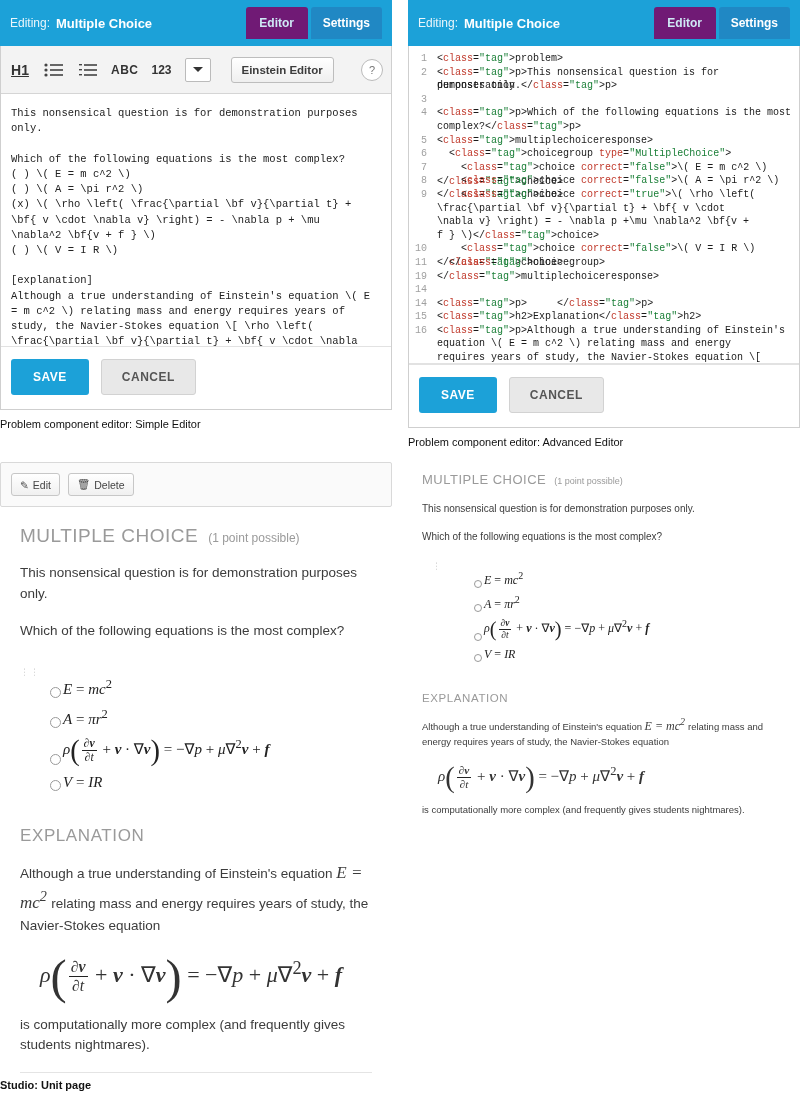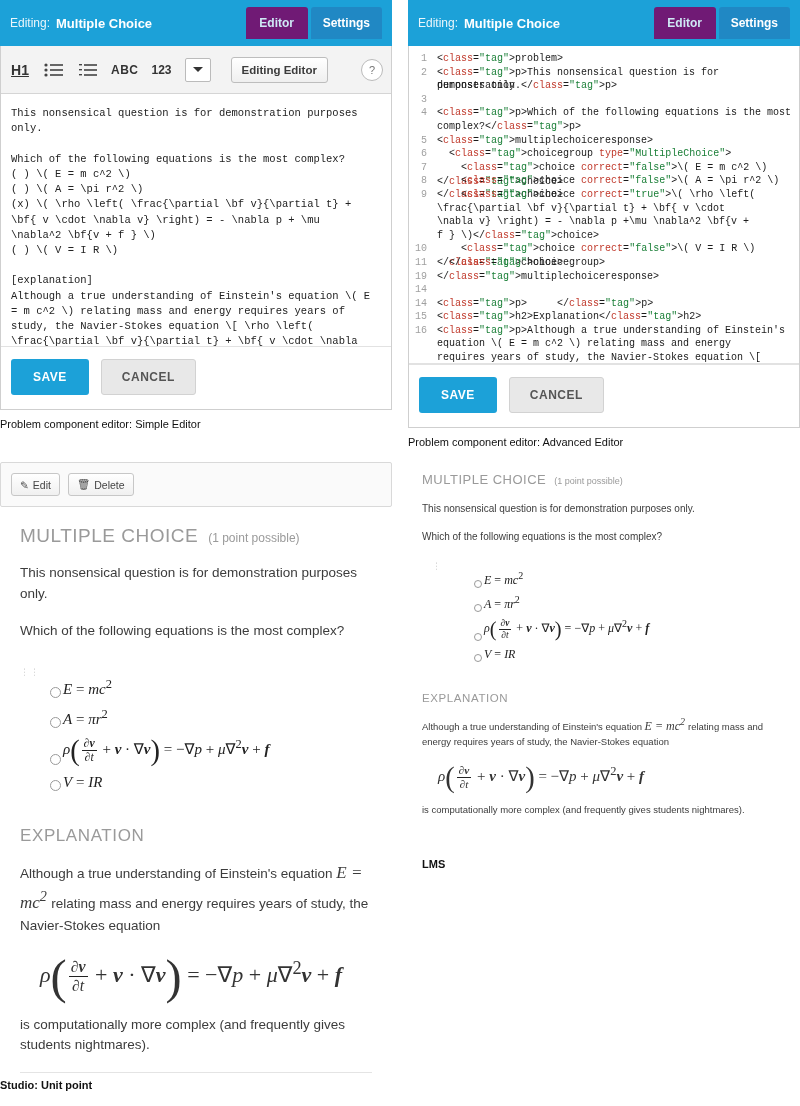--- a/index.html
+++ b/index.html
@@ -321,21 +321,21 @@
 
       <div class="tool abc">ABC</div>
       <div class="tool num">123</div>
 
       <div class="tool dropdown">
         <svg width="10" height="7" viewBox="0 0 10 7">
             <polygon points="0,1 10,1 5,6" fill="#333"></polygon>
           </svg>
       </div>
 
-      <div class="adv-btn">Editing Editor</div>
+      <div class="adv-btn">Einstein Editor</div>
       <div class="help-btn">?</div>
     </div>
 
     <div class="plain-area" style="height:252px;overflow:hidden;">This nonsensical question is for demonstration purposes
 only.
 
 Which of the following equations is the most complex?
 ( ) \( E = m c^2 \)
 ( ) \( A = \pi r^2 \)
 (x) \( \rho \left( \frac{\partial \bf v}{\partial t} +
@@ -478,21 +478,21 @@
       <span class="math">ρ</span><span class="paren" style="font-size:2.2em;">(</span><span class="frac" style="font-size:.72em;"><span class="num"><span class="math">∂<b>v</b></span></span><span class="den"><span class="math">∂t</span></span></span>
       <span class="mathup">+</span> <b class="math">v</b> <span class="mathup">·</span> <span class="mathup">∇</span><b class="math">v</b><span class="paren" style="font-size:2.2em;">)</span>
       <span class="mathup">=</span> −<span class="mathup">∇</span><span class="math">p</span> <span class="mathup">+</span> <span class="math">μ</span><span class="mathup">∇</span><sup>2</sup><b class="math">v</b> <span class="mathup">+</span> <b class="math">f</b>
     </div>
 
     <div class="q-body">is computationally more complex (and frequently gives students nightmares).</div>
 
     <div class="hr-thin"></div>
   </div>
 
-  <div class="label-foot" style="margin-top:6px;">Studio: Unit point</div>
+  <div class="label-foot" style="margin-top:6px;">Studio: Unit page</div>
 </div>
 
 <div class="panel" id="lms-preview">
   <div style="padding:10px 14px 0 14px;">
 
     <div style="display:flex;align-items:baseline;">
       <div class="q-title" style="font-size:13px;">MULTIPLE CHOICE</div>
       <div class="q-points" style="font-size:9px;margin-left:8px;">(1 point possible)</div>
     </div>
 
@@ -538,15 +538,14 @@
     </div>
 
     <div class="smalleq">
       <span class="math">ρ</span><span class="paren" style="font-size:1.9em;">(</span><span class="frac" style="font-size:.75em;"><span class="num"><span class="math">∂<b>v</b></span></span><span class="den"><span class="math">∂t</span></span></span>
       <span class="mathup">+</span> <b class="math">v</b> <span class="mathup">·</span> <span class="mathup">∇</span><b class="math">v</b><span class="paren" style="font-size:1.9em;">)</span>
       <span class="mathup">=</span> −<span class="mathup">∇</span><span class="math">p</span> <span class="mathup">+</span> <span class="math">μ</span><span class="mathup">∇</span><sup>2</sup><b class="math">v</b> <span class="mathup">+</span> <b class="math">f</b>
     </div>
 
     <div class="q-body" style="font-size:9.5px;margin:6px 0 0 0;">is computationally more complex (and frequently gives students nightmares).</div>
 
-    <div class="label-foot" style="margin-top:40px;">LMS</div>
   </div>
 </div>
 
 </body></html>

